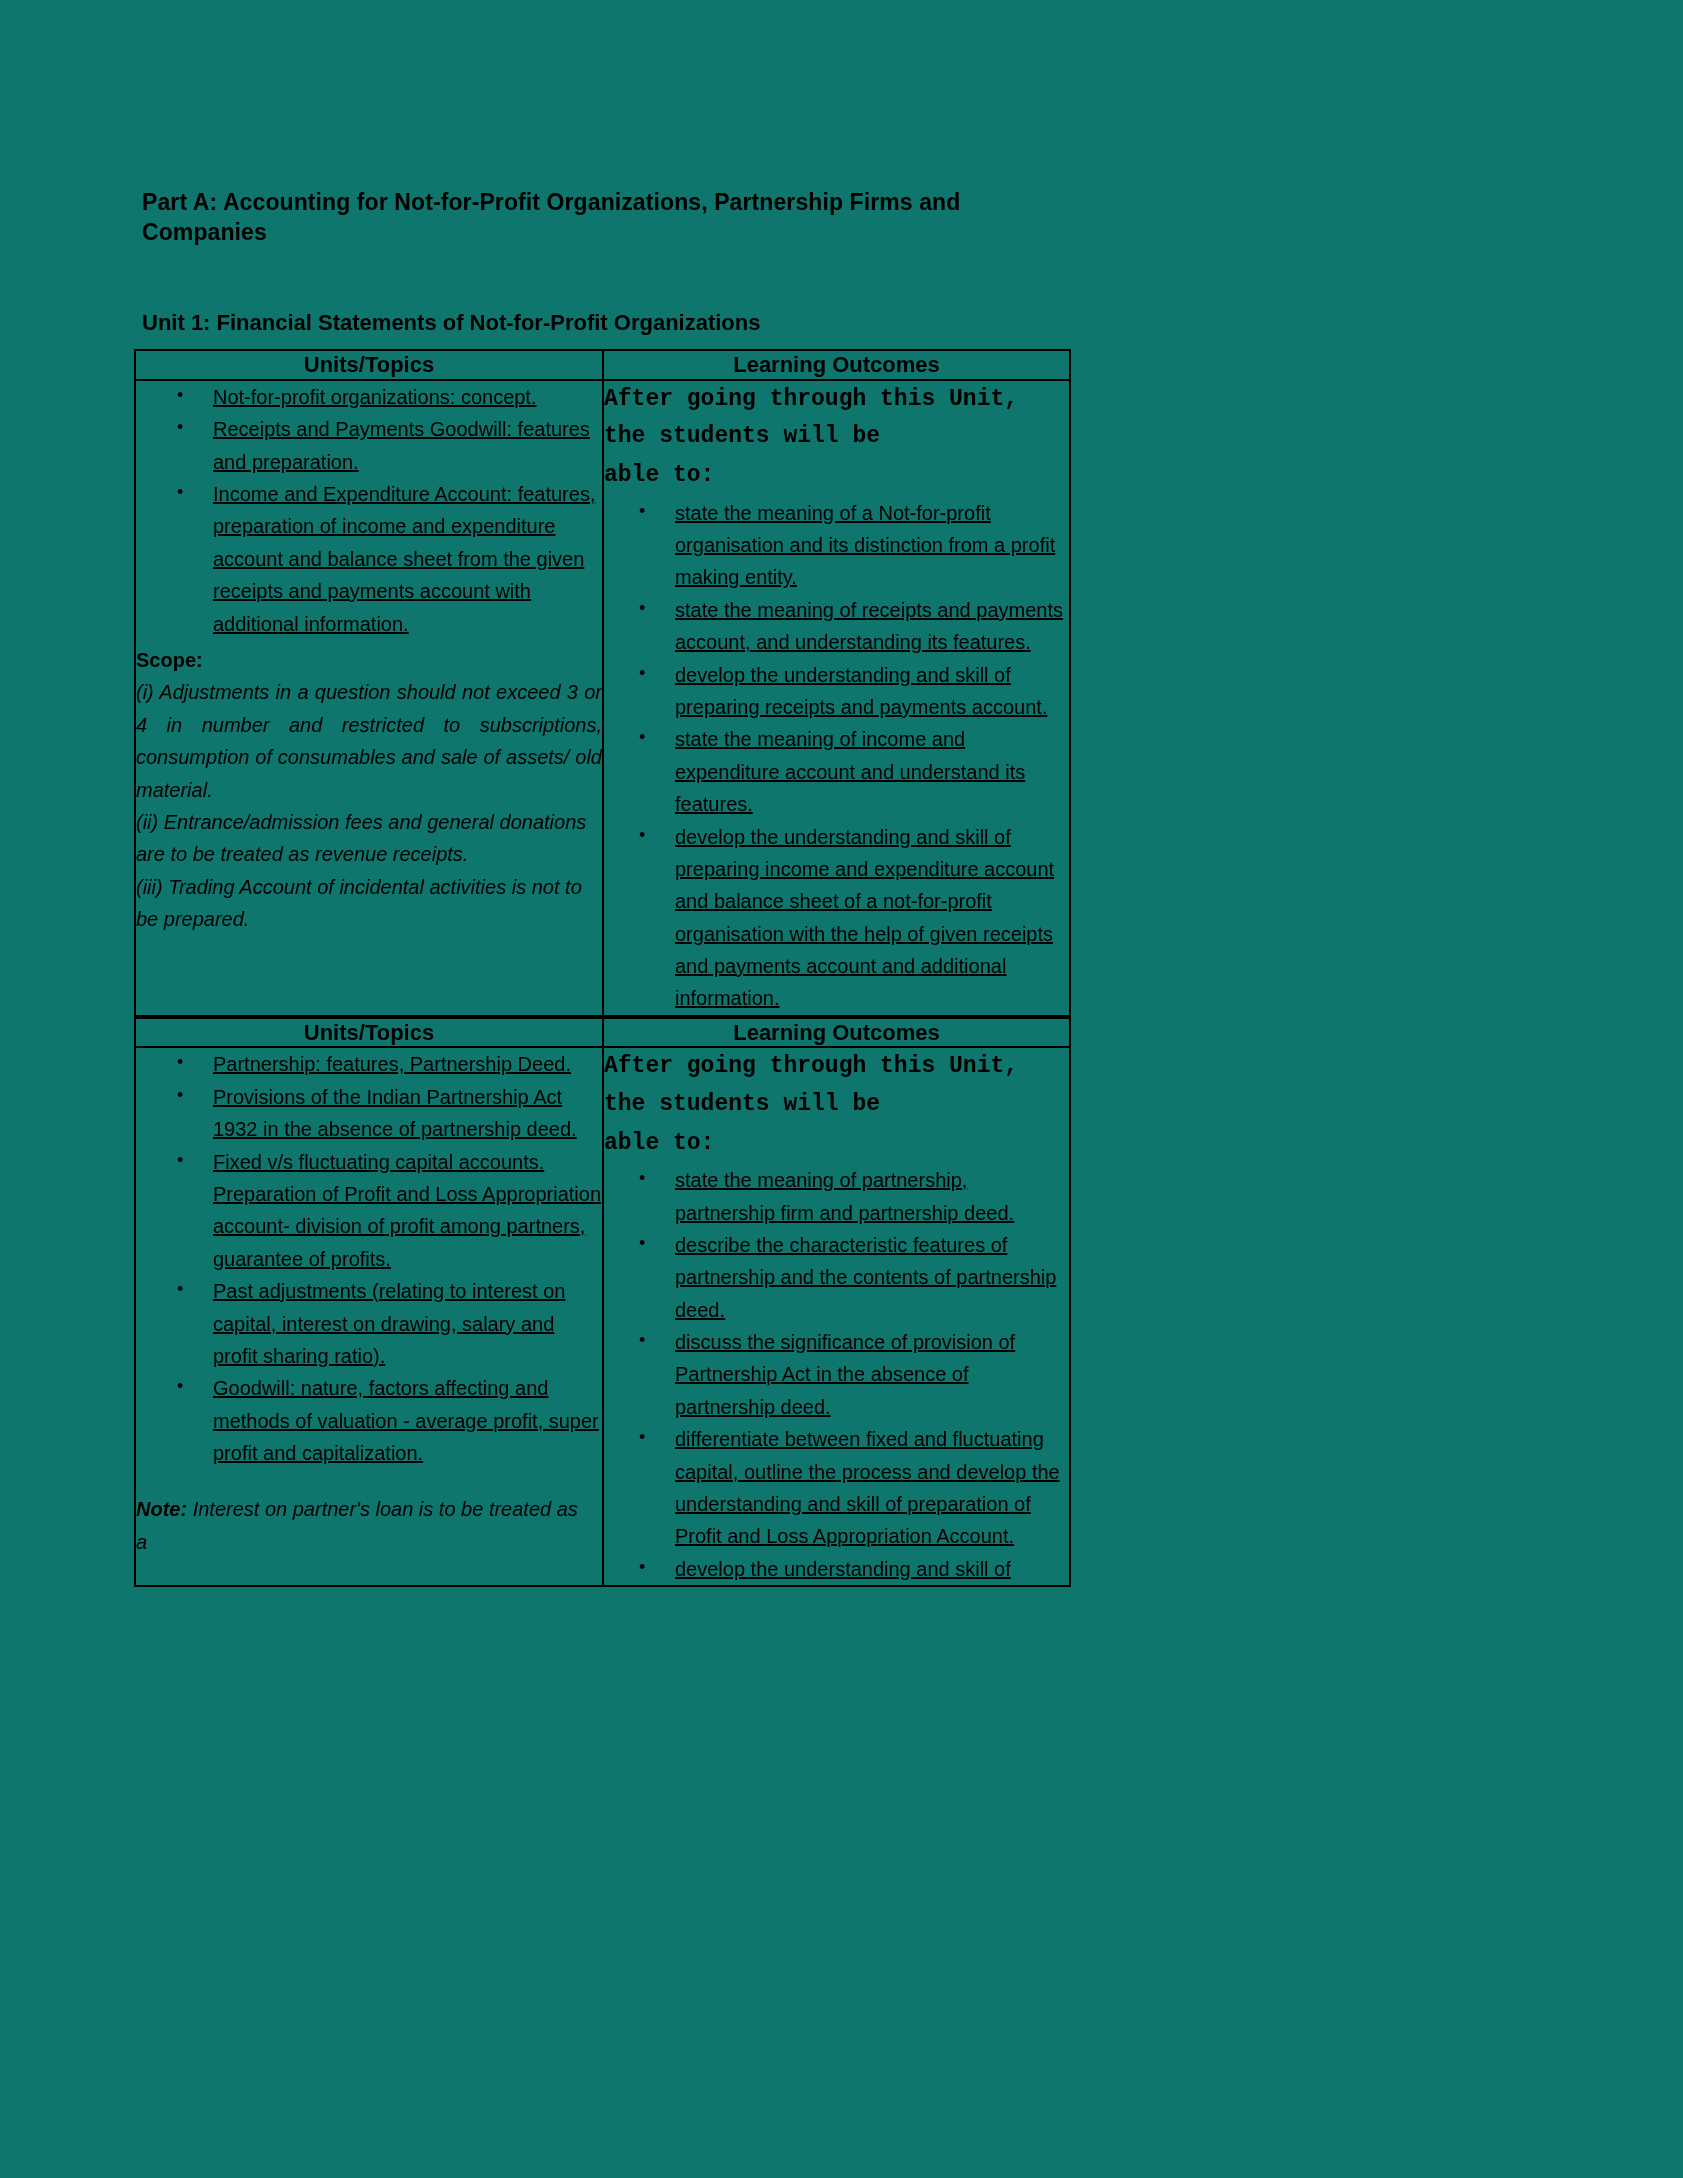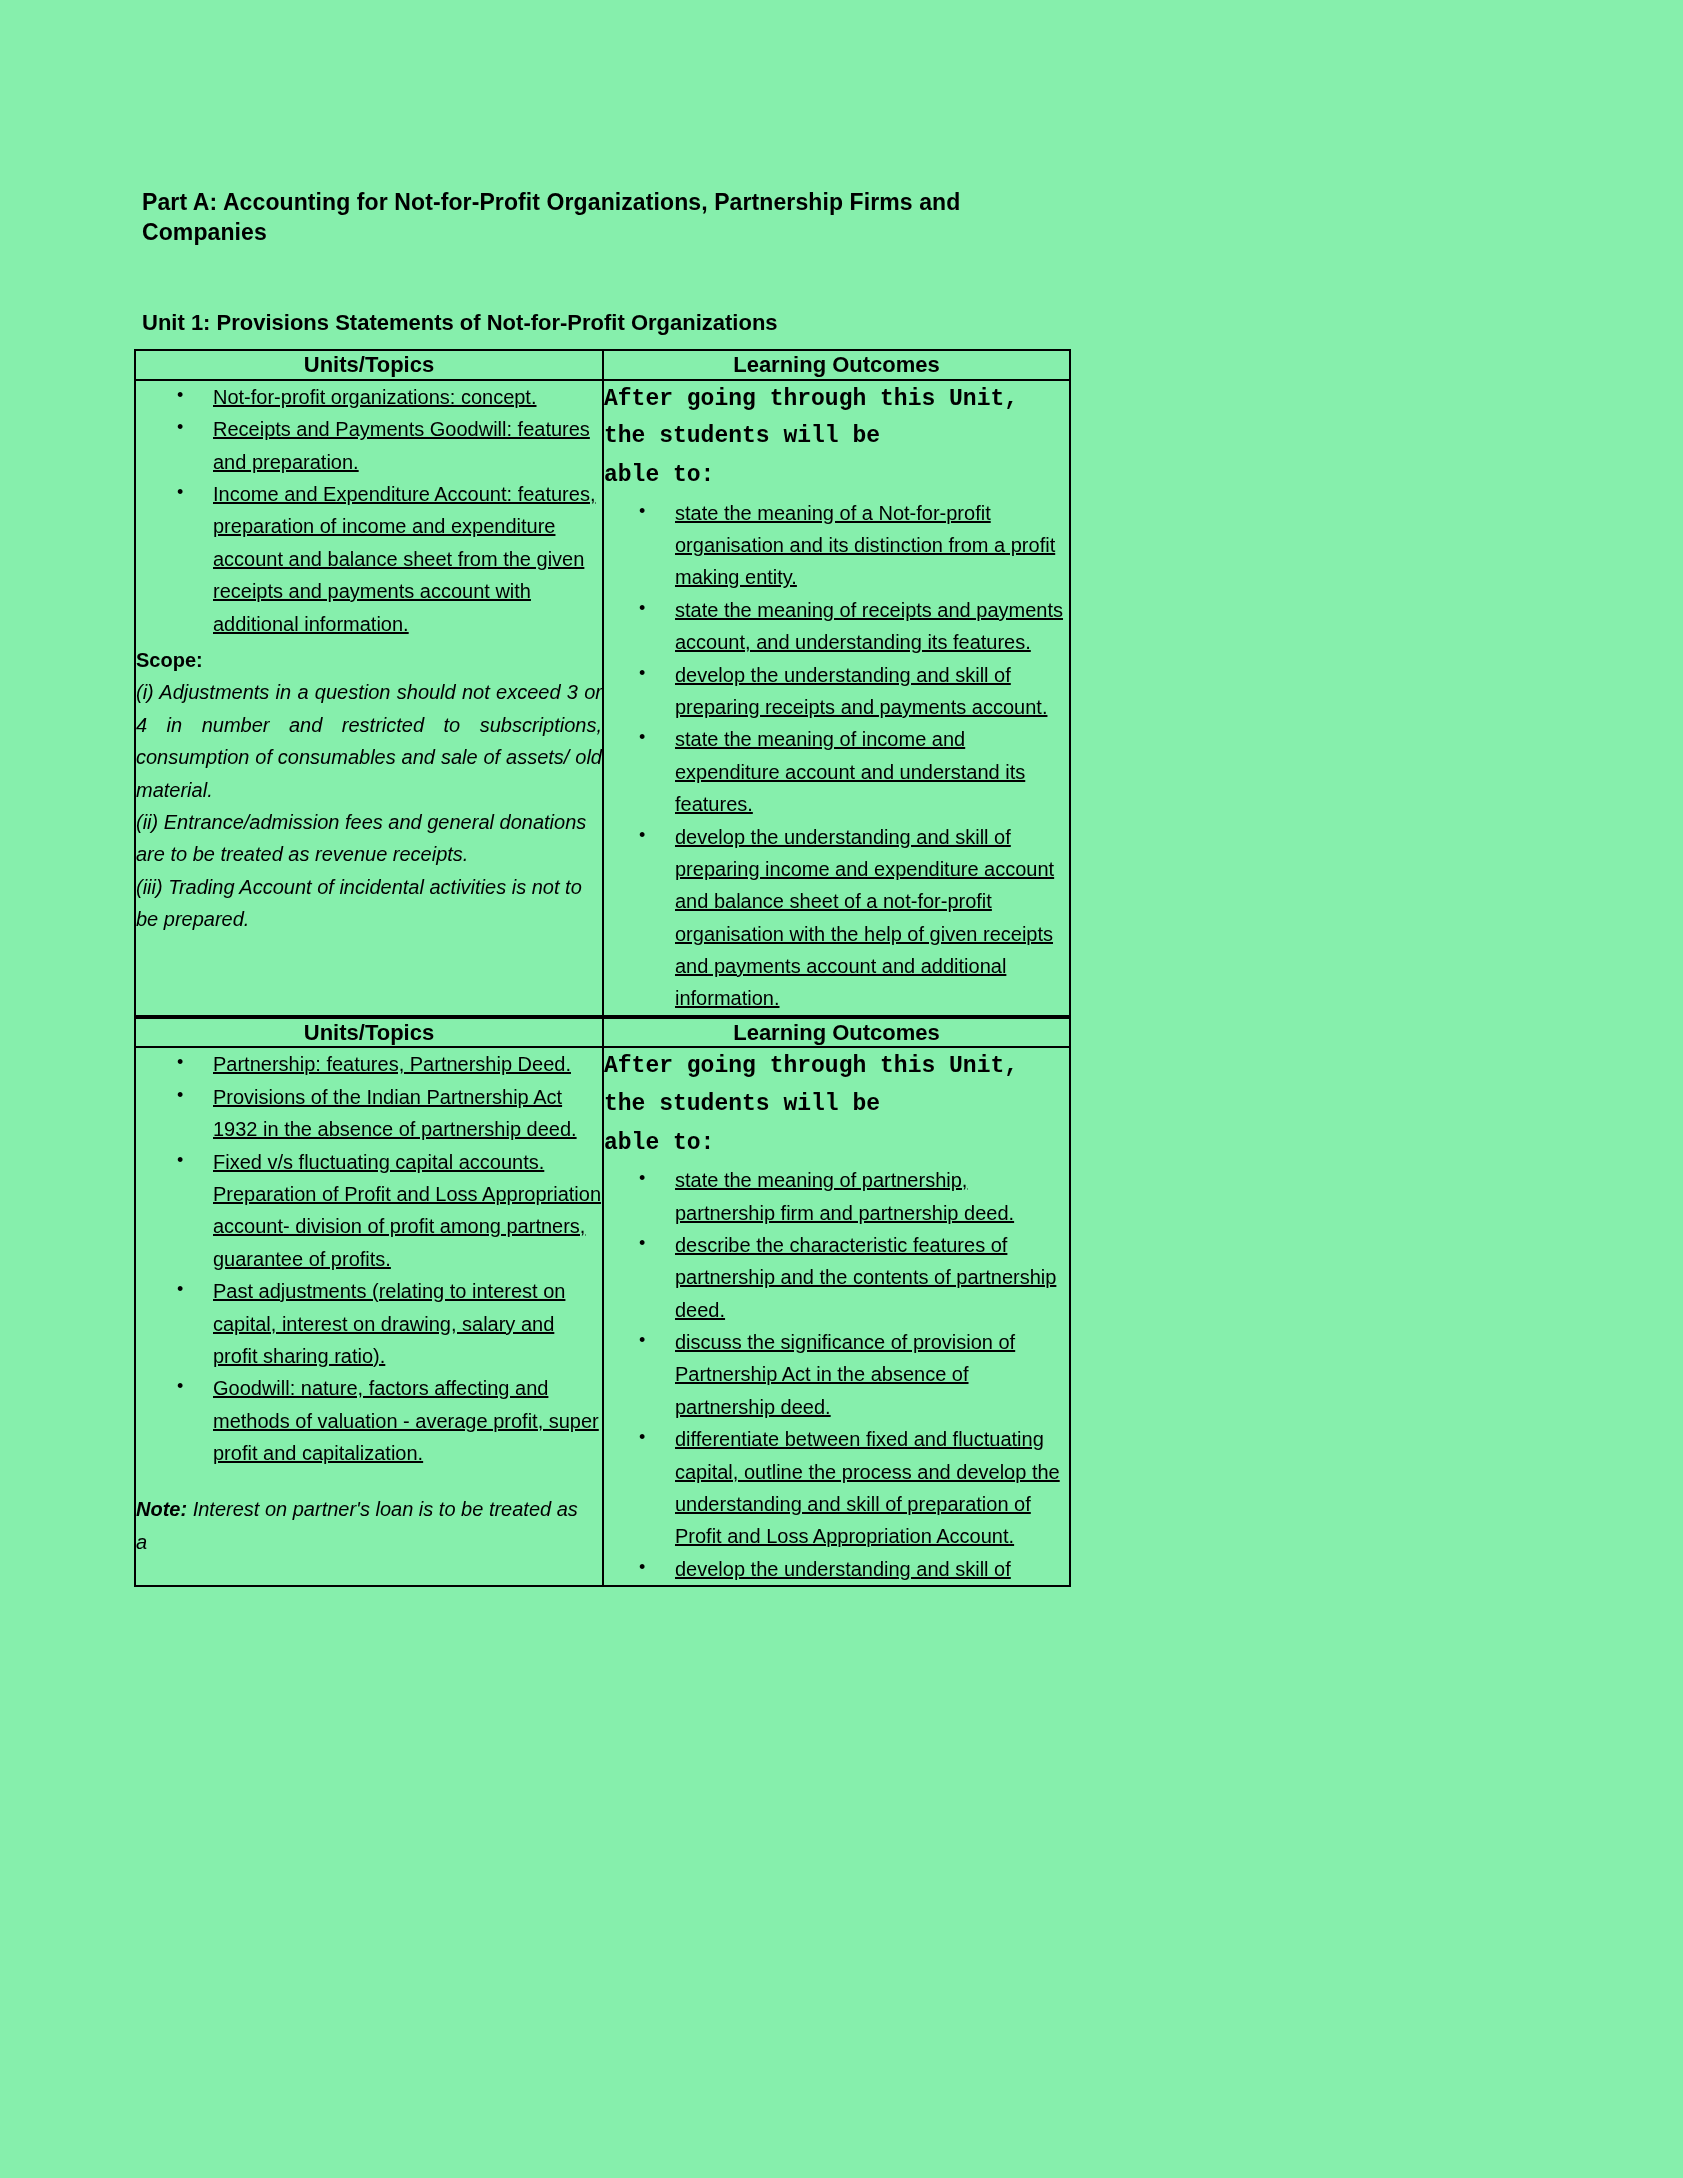--- a/index.html
+++ b/index.html
@@ -11,21 +11,21 @@
     width: 1683px;
     height: 2178px;
     font-family: "Liberation Sans", sans-serif;
     color: #000000;
     -webkit-font-smoothing: antialiased;
   }
   .page {
     position: relative;
     width: 1683px;
     height: 2178px;
-    background: #86efac;
+    background: #0f766e;
     box-sizing: border-box;
     padding: 188px 0 0 0;
   }
   .content {
     width: 941px;
     margin: 0 auto 0 134px;
   }
   .part-title {
     font-size: 23px;
     font-weight: bold;
@@ -127,21 +127,21 @@
   }
 </style>
 </head>
 <body>
 
 <div class="page">
   <div class="content">
 
     <div class="part-title">Part A: Accounting for Not-for-Profit Organizations, Partnership Firms and Companies</div>
 
-    <div class="unit-title">Unit 1: Provisions Statements of Not-for-Profit Organizations</div>
+    <div class="unit-title">Unit 1: Financial Statements of Not-for-Profit Organizations</div>
 
     <table class="syl">
       <colgroup>
           <col class="c1">
           <col class="c2">
         </colgroup>
       <thead>
         <tr>
           <th class="hdr">Units/Topics</th>
           <th class="hdr">Learning Outcomes</th>

